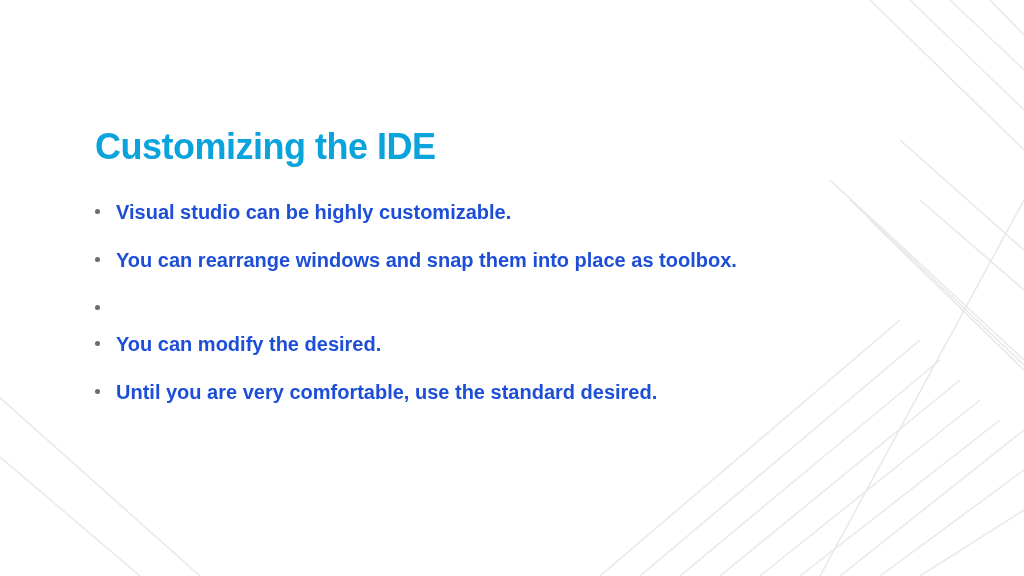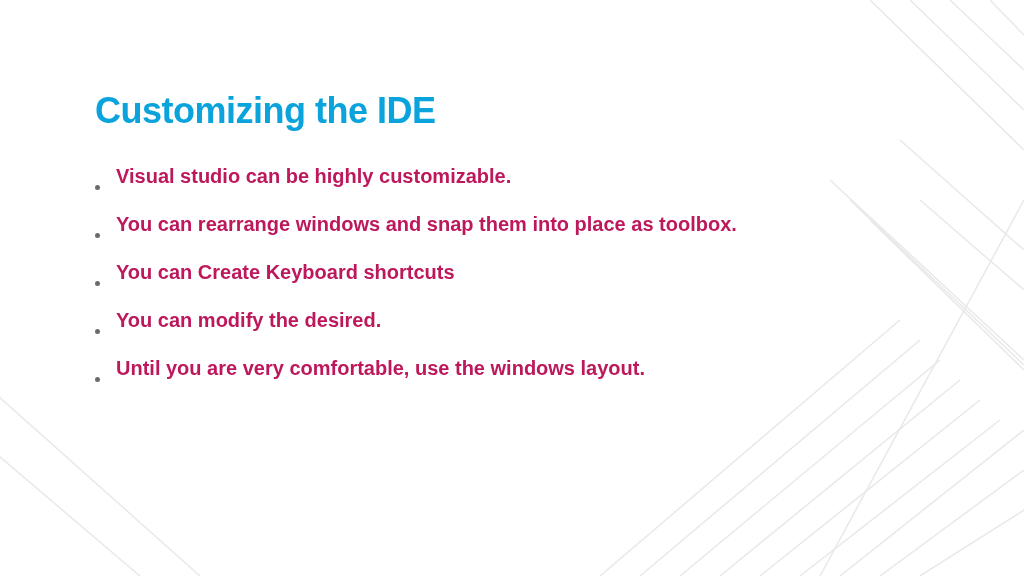--- a/index.html
+++ b/index.html
@@ -14,37 +14,38 @@
     .bg-lines {
       position: absolute;
       inset: 0;
       z-index: 0;
       opacity: 0.22;
     }
     .content {
       position: relative;
       z-index: 1;
       padding: 90px 95px 0 95px;
+      margin-top: 36px;
     }
     .title {
       font-size: 36px;
       font-weight: 700;
       color: #0aa3db;
       letter-spacing: -0.5px;
       margin-bottom: 30px;
       font-family: 'Arial Black', 'Segoe UI', Arial, sans-serif;
     }
     .bullets {
       list-style: none;
     }
     .bullets li {
       display: flex;
-      align-items: flex-end;
+      align-items: flex-start;
       font-size: 20px;
-      color: #be185d;
+      color: #1d4ed8;
       font-weight: 600;
       line-height: 1.4;
       margin-bottom: 20px;
       font-family: 'Segoe UI Semibold', 'Segoe UI', Arial, sans-serif;
     }
     .bullet-dot {
       display: inline-block;
       width: 5px;
       height: 5px;
       background: #6b6b6b;
@@ -89,24 +90,23 @@
     <li>
         <span class="bullet-dot"></span>
         <span>Visual studio can be highly customizable.</span>
       </li>
     <li>
         <span class="bullet-dot"></span>
         <span>You can rearrange windows and snap them into place as toolbox.</span>
       </li>
     <li>
         <span class="bullet-dot"></span>
-        <span>You can Create Keyboard shortcuts</span>
       </li>
     <li>
         <span class="bullet-dot"></span>
         <span>You can modify the desired.</span>
       </li>
     <li>
         <span class="bullet-dot"></span>
-        <span>Until you are very comfortable, use the windows layout.</span>
+        <span>Until you are very comfortable, use the standard desired.</span>
       </li>
   </ul>
 </div>
 
 </body></html>

